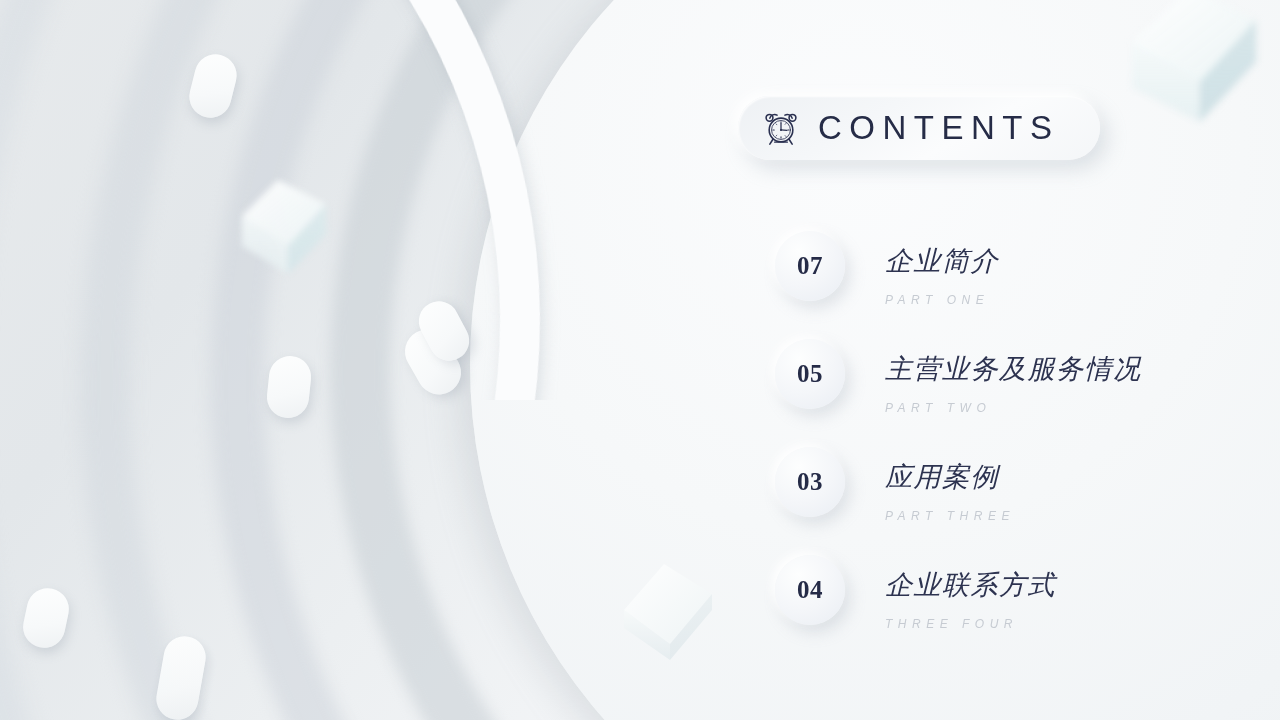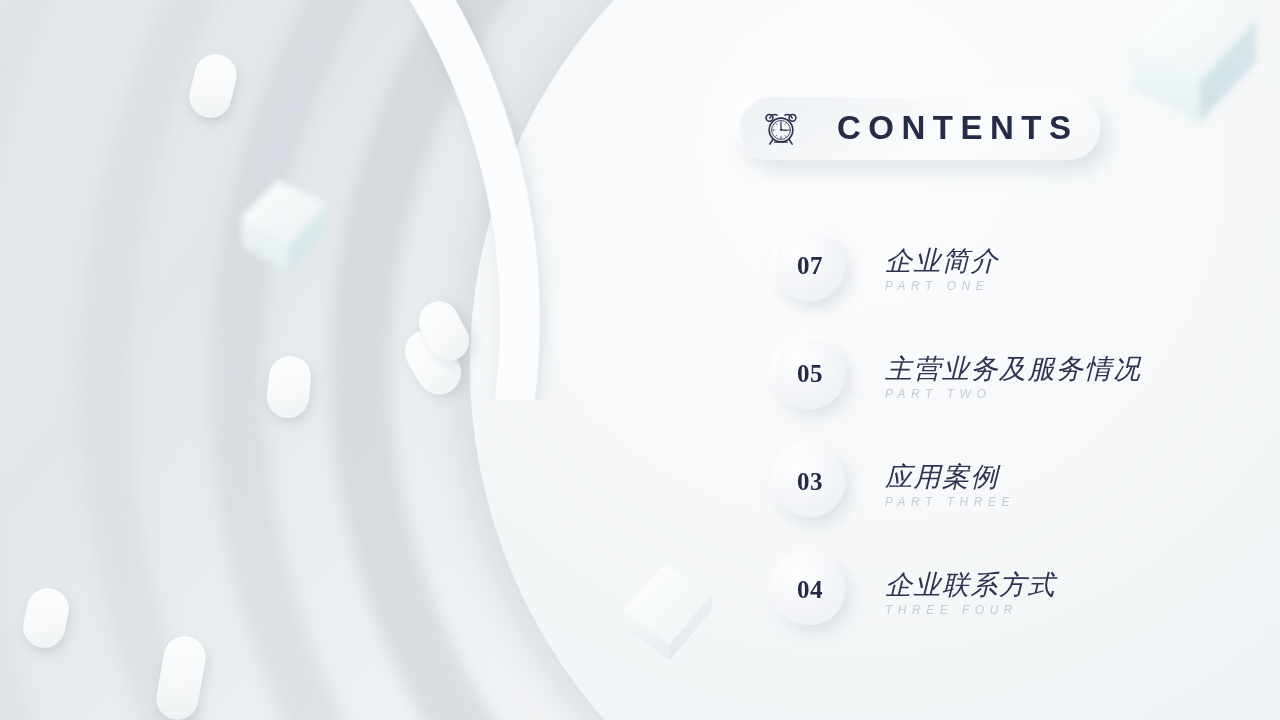--- a/index.html
+++ b/index.html
@@ -124,25 +124,25 @@
 
   .clock-icon {
     margin-left: 22px;
     width: 42px;
     height: 42px;
     flex: 0 0 auto;
     display: block;
   }
 
   .contents-title {
-    margin-left: 35px;
+    margin-left: 16px;
     font-size: 33px;
     letter-spacing: 7.5px;
     color: #262c47;
-    font-weight: 700;
+    font-weight: 400;
     white-space: nowrap;
     font-family: "Liberation Sans", "DejaVu Sans", sans-serif;
   }
 
   
   .toc-list {
     position: absolute;
     left: 775px;
     top: 228px;
     width: 470px;
@@ -191,21 +191,21 @@
     letter-spacing: 1.5px;
     line-height: 34px;
     white-space: nowrap;
     font-family: "Liberation Sans", "DejaVu Sans", sans-serif;
   }
 
   .toc-en {
     font-size: 12px;
     color: #c6cbd2;
     letter-spacing: 5.5px;
-    margin-top: 1px;
+    margin-top: 15px;
     white-space: nowrap;
     font-family: "Liberation Sans", "DejaVu Sans", sans-serif;
   }
 </style>
 </head>
 <body>
 
 <div id="slide">
 
   <div class="arcs">

